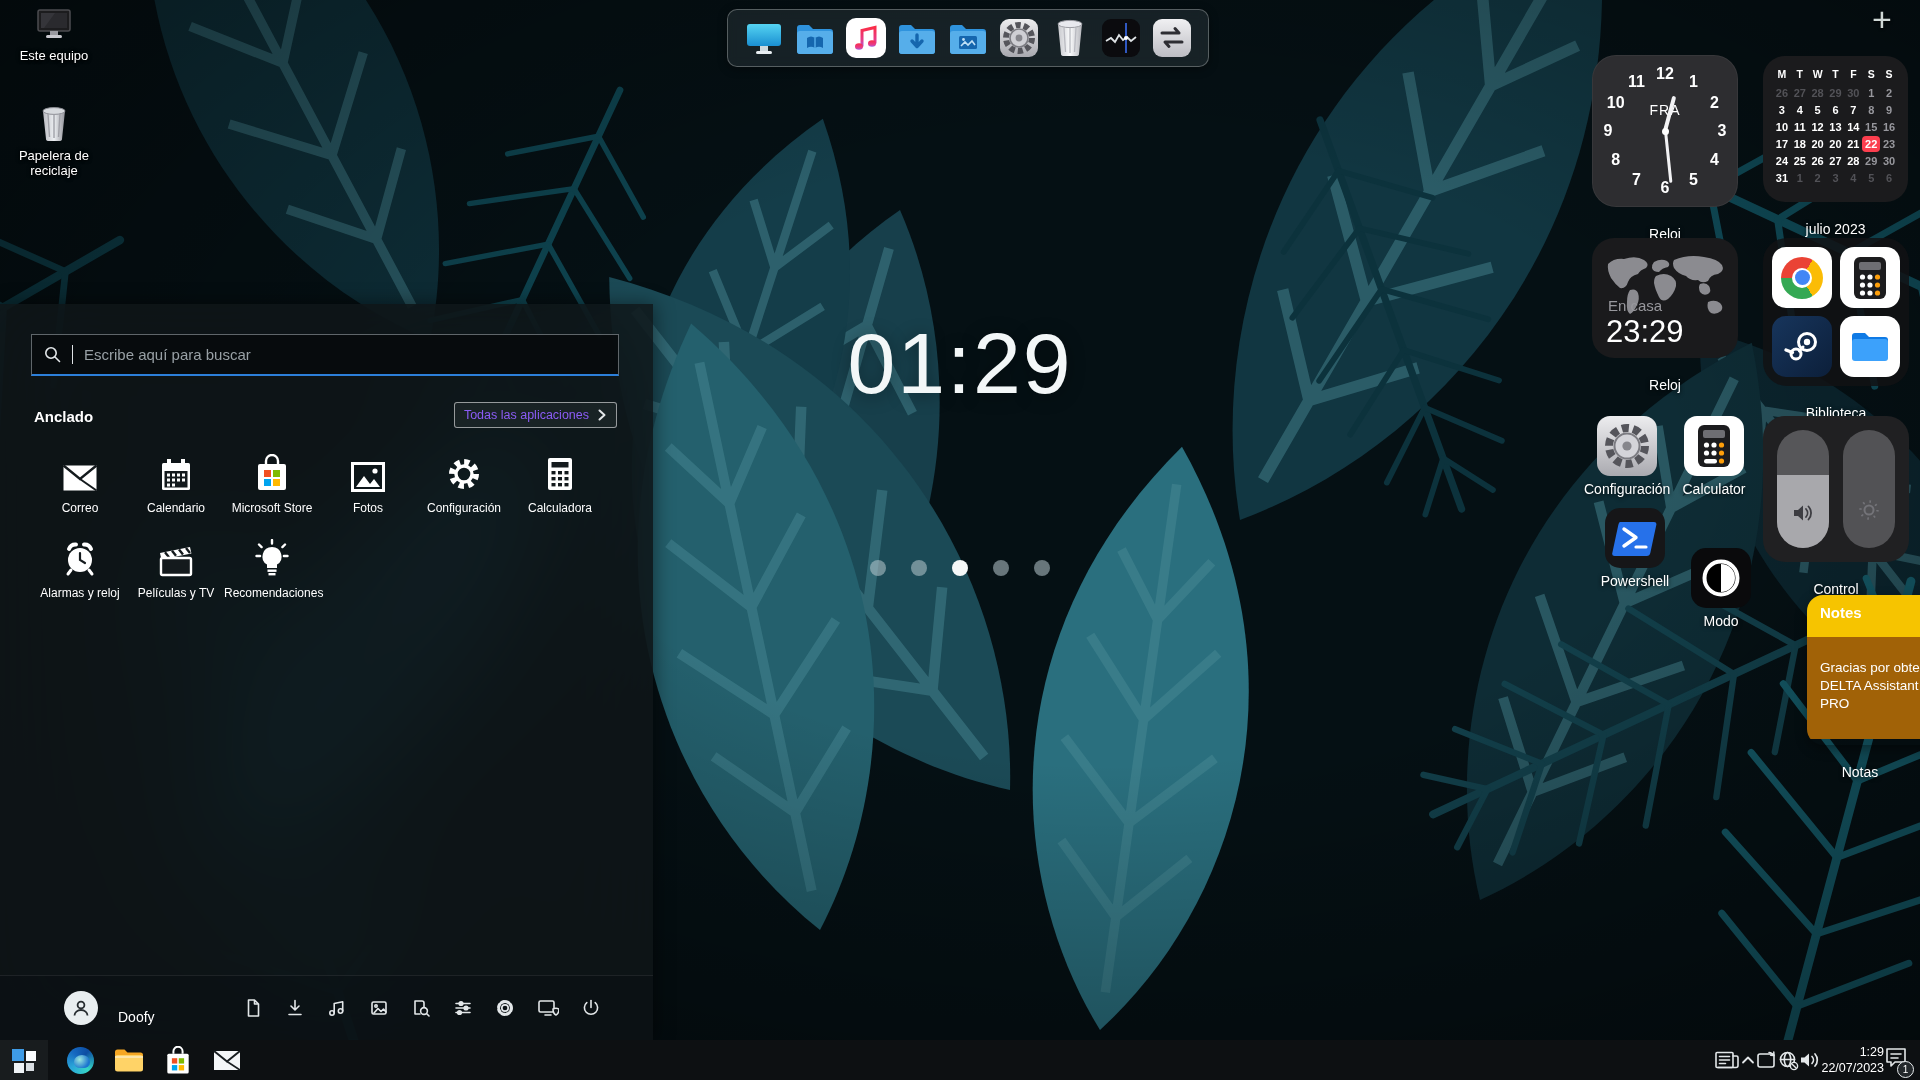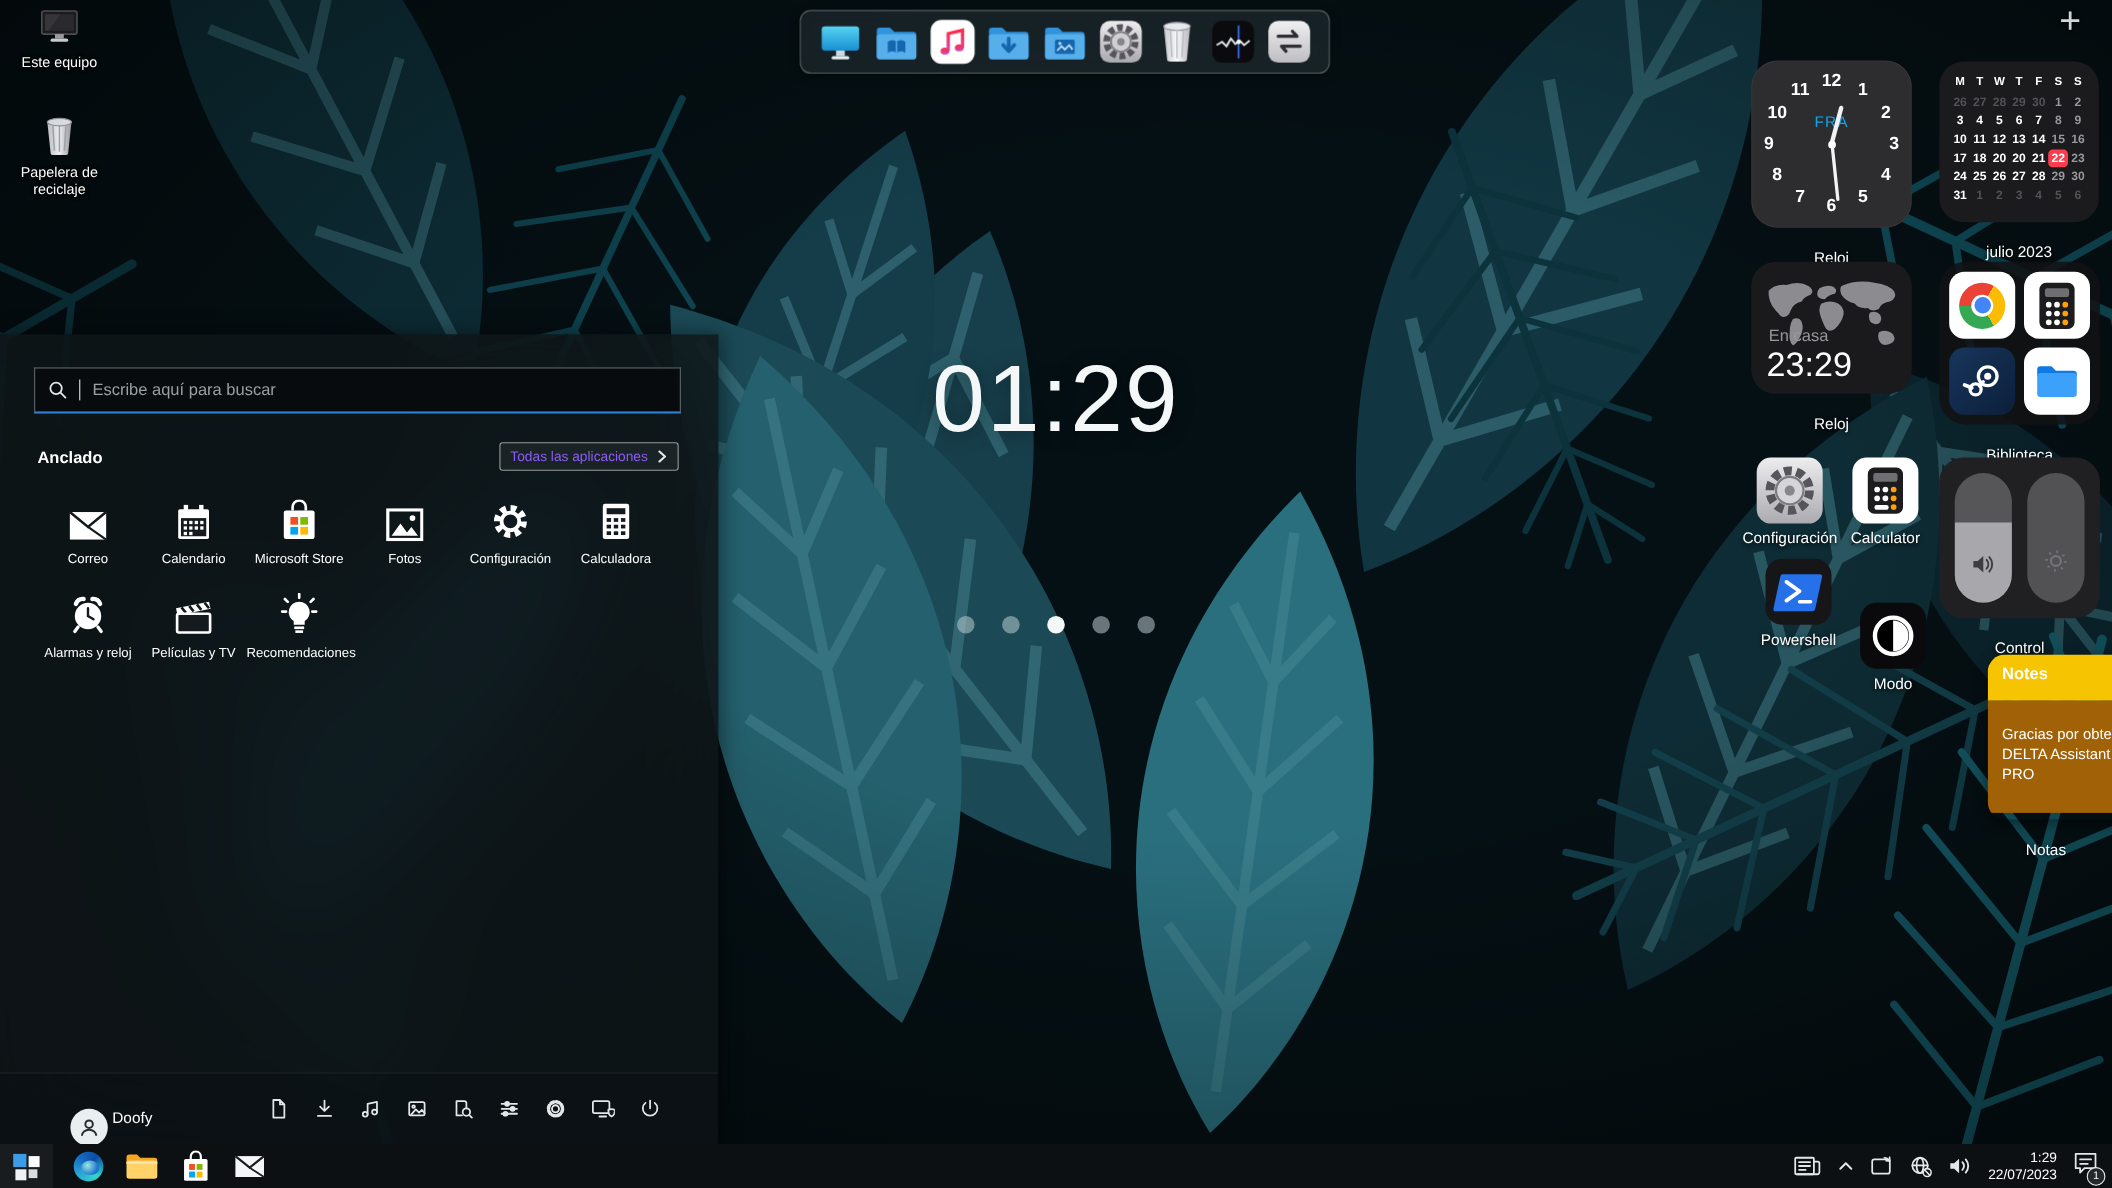--- a/index.html
+++ b/index.html
@@ -23,21 +23,21 @@
     font-size:34px; font-weight:300; line-height:1; text-shadow:0 1px 3px #000; cursor:default; }
   
   .widget { position:absolute; z-index:3; }
   .widget-label { color:#fff; font-size:14px; text-align:center; margin-top:19px;
     text-shadow:0 1px 4px rgba(0,0,0,.9); }
   
   #clock-widget .face { position:relative; width:146px; height:152px; border-radius:24px;
     background:#2d2d30; box-shadow:inset 0 0 0 1px rgba(255,255,255,.05); }
   .clock-num { position:absolute; color:#fff; font-size:16px; font-weight:bold; transform:translate(-50%,-50%); }
   .clock-city { position:absolute; left:50%; top:47px; transform:translateX(-50%);
-    color:#0ea5e9; font-size:14px; letter-spacing:1px; }
+    color:#ffffff; font-size:14px; letter-spacing:1px; }
   .hand { position:absolute; left:50%; bottom:50%; transform-origin:50% 100%; background:#f2f2f4; border-radius:2px; }
   .hand.hour { width:4px; height:36px; margin-left:-2px; }
   .hand.minute { width:3px; height:52px; margin-left:-1.5px; }
   .clock-hub { position:absolute; left:50%; top:50%; width:7px; height:7px; margin:-3.5px;
     background:#fff; border-radius:50%; }
   
   #calendar-widget .body { width:145px; height:146px; border-radius:22px; background:#1b1b1d;
     padding:12px 10px 8px; }
   #calendar-grid { display:grid; grid-template-columns:repeat(7,1fr); row-gap:1px; }
   .cal-h { color:#fff; font-size:10.5px; font-weight:bold; text-align:center; padding-bottom:4px; }
@@ -96,32 +96,32 @@
   #all-apps-btn { position:absolute; right:36px; top:98px; display:flex; align-items:center; gap:8px;
     background:rgba(255,255,255,.05); border:1px solid rgba(255,255,255,.55); border-radius:3px;
     color:#8b5cf6; font-size:12.5px; padding:5px 9px; cursor:default; }
   #app-grid { position:absolute; left:32px; top:148px; width:580px;
     display:grid; grid-template-columns:repeat(6,96px); row-gap:22px; }
   .app-cell { text-align:center; cursor:default; }
   .app-cell .aic { height:40px; display:flex; align-items:flex-end; justify-content:center; }
   .app-cell .albl { color:#fff; font-size:12px; margin-top:9px; line-height:1.2; }
   #menu-footer { position:absolute; left:0; right:0; bottom:0; height:66px;
     border-top:1px solid rgba(255,255,255,.08); background:rgba(10,14,16,.35); }
-  #user-chip { position:absolute; left:64px; top:32px; display:flex; align-items:flex-start; gap:4px; }
+  #user-chip { position:absolute; left:64px; top:15px; display:flex; align-items:flex-end; gap:20px; }
   #avatar { width:34px; height:34px; border-radius:50%; background:#e9eef0;
     display:flex; align-items:center; justify-content:center; }
   #user-name { color:#fff; font-size:14px; }
   #footer-icons { position:absolute; right:52px; top:22px; display:flex; gap:22px; align-items:center; }
   .sicon { stroke:#e3e7e9; fill:none; stroke-width:1.6; stroke-linecap:round; stroke-linejoin:round; }
   
   #taskbar { position:absolute; left:0; top:1040px; width:1920px; height:40px; z-index:6;
     background:#0d1012; display:flex; align-items:center; }
   #start-button { width:48px; height:40px; background:#181c1e; position:relative; }
   .tb-icon { width:34px; height:40px; margin-left:15px; display:flex; align-items:center; justify-content:center; }
-  #tray { margin-left:auto; display:flex; align-items:center; gap:14px; padding-right:10px; }
+  #tray { margin-left:auto; display:flex; align-items:center; padding-right:10px; }
   #tray-clock { color:#fff; font-size:12.5px; text-align:right; line-height:1.3; }
   #notif-wrap { position:relative; width:26px; height:30px; }
   #notif-badge { position:absolute; right:-4px; bottom:-3px; width:17px; height:17px; border-radius:50%;
     background:#23282b; border:1.5px solid #e8ecee; color:#fff; font-size:10px;
     display:flex; align-items:center; justify-content:center; }
 </style>
 </head>
 <body>
 
 <svg id="wallpaper" viewBox="0 0 1920 1080" preserveAspectRatio="none">

